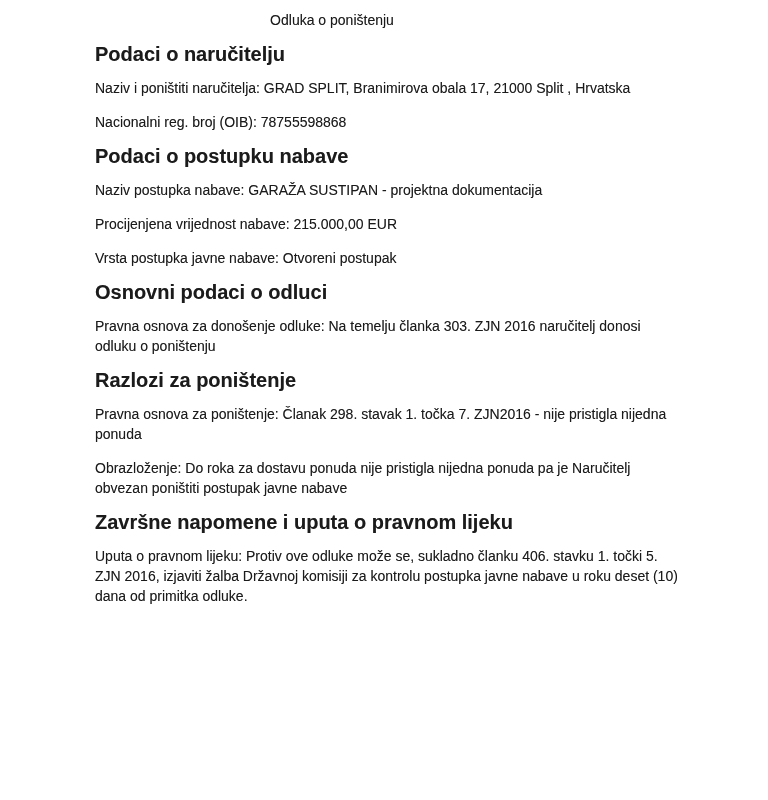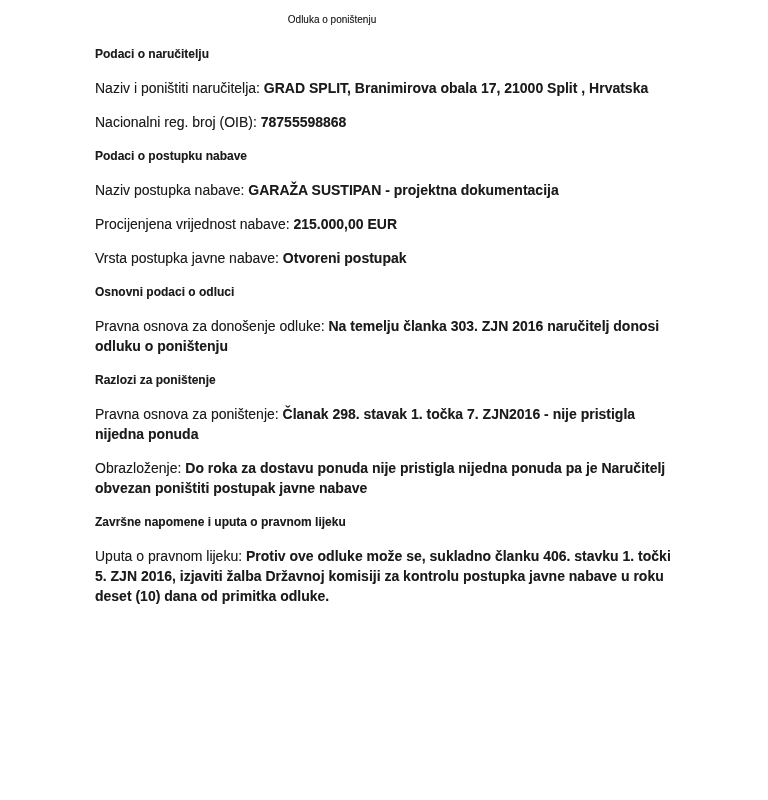--- a/index.html
+++ b/index.html
@@ -19,37 +19,37 @@
     color: #1b1b1b;
     box-sizing: border-box;
     padding: 10px 88px 0 95px;
     text-shadow: 0 0 0.4px rgba(0,0,0,0.35);
   }
   .doc-title {
     width: 474px;           
     text-align: center;
     margin: 0 0 14px 0;
     font-weight: normal;
-    font-size: 10px;
+    font-size: 14px;
     line-height: 20px;
   }
   .doc-subject {
     margin: 0 0 14px 0;
   }
   .sec-heading {
-    font-size: 12px;
+    font-size: 20px;
     line-height: 20px;
     font-weight: bold;
     margin: 0 0 14px 0;
   }
   .field {
     margin: 0 0 14px 0;
   }
   .field .val {
-    font-weight: bold;
+    font-weight: normal;
   }
   .signature {
     margin-top: 61px;
     padding-left: 432px;    
     font-weight: bold;
   }
   .sig-role {
     margin: 0;
     letter-spacing: -0.2px;
   }

